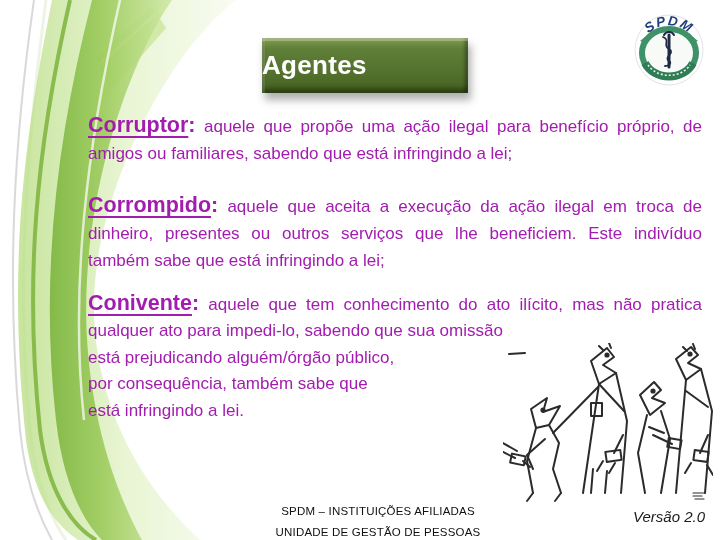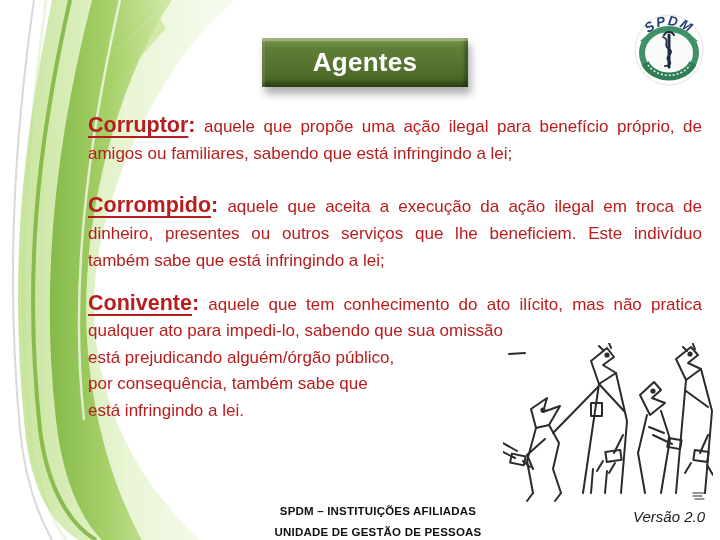--- a/index.html
+++ b/index.html
@@ -6,50 +6,50 @@
   .slide {
     position:relative; width:720px; height:540px; background:#ffffff;
     overflow:hidden; font-family:"Liberation Sans", sans-serif; color:#111;
   }
 
   
   .swoosh { position:absolute; left:0; top:0; width:240px; height:540px; }
 
   
   .title-box {
-    position:absolute; left:262px; top:38px; width:206px; height:49px;
-    display:flex; align-items:center; justify-content:center;
+    position:absolute; left:262px; top:38px; width:206px; height:55px;
+    display:flex; align-items:center; 
     background:linear-gradient(180deg,#829d4e 0%, #5f7e38 20%, #54722e 62%, #44601f 100%);
     box-shadow: inset 0 3px 1px rgba(255,255,255,.30),
                 inset 3px 0 1px rgba(255,255,255,.14),
                 inset -4px 0 3px rgba(0,0,0,.22),
                 inset 0 -5px 4px rgba(0,0,0,.32),
                 3px 7px 8px rgba(80,80,80,.45);
   }
   .title-box .title-text { color:#ffffff; font-size:26px; font-weight:bold; letter-spacing:.3px; }
 
   
   .logo { position:absolute; left:632px; top:9px; width:74px; height:78px; }
 
   
-  .para { position:absolute; left:88px; width:614px; font-size:17px; line-height:27px; text-align:justify; color:#b91c1c; }
+  .para { position:absolute; left:88px; width:614px; font-size:17px; line-height:27px; text-align:justify; color:#a21caf; }
   #p1 { top:112px; }
   #p2 { top:192px; }
   #p3 { top:290px; }
   .term { font-size:21.5px; font-weight:bold; text-decoration:underline; text-decoration-thickness:2px; text-underline-offset:3.5px; }
   .suffix { font-size:21.5px; font-weight:bold; }
   .p3-line1 { text-align:justify; text-align-last:justify; }
   .p3-rest { white-space:pre-line; text-align:left; text-align-last:left; line-height:26.5px; }
 
   
   .cartoon { position:absolute; left:503px; top:343px; width:210px; height:162px; background:#ffffff; }
 
   
   .footer { position:absolute; left:0; right:0; top:501px; text-align:center; color:#101010; }
-  .footer div { font-weight:bold; font-size:11.5px; line-height:21px; letter-spacing:.2px;padding-left:36px; }
+  .footer div { font-weight:normal; font-size:11.5px; line-height:21px; letter-spacing:.2px;padding-left:36px; }
   .version { position:absolute; right:15px; top:508px; font-style:italic; font-size:15px; color:#1c1c1c; }
 </style>
 </head>
 <body>
 
 <div class="slide">
 
   <svg class="swoosh" viewBox="0 0 240 540" aria-hidden="true">
     <defs>
       <linearGradient id="gLight" x1="0" y1="0" x2="1" y2="0">

